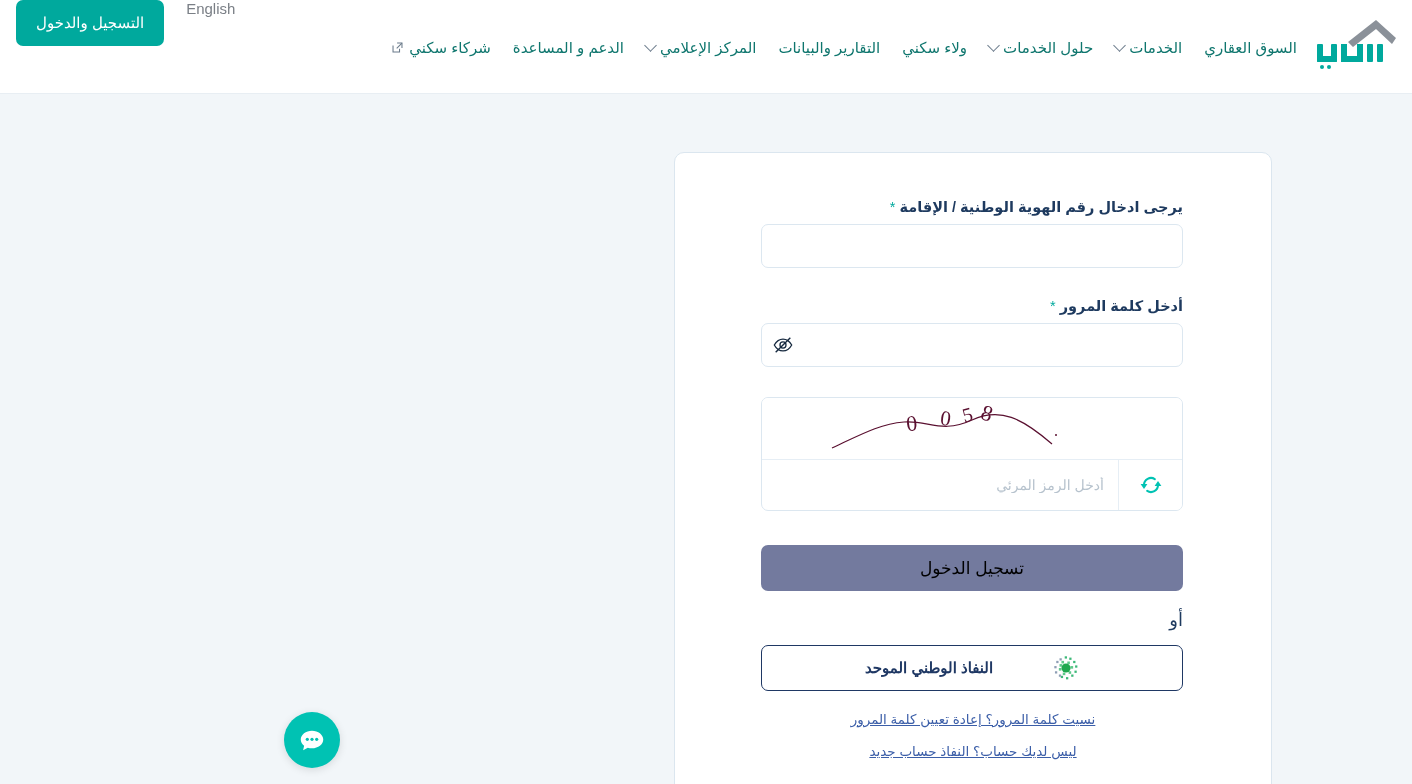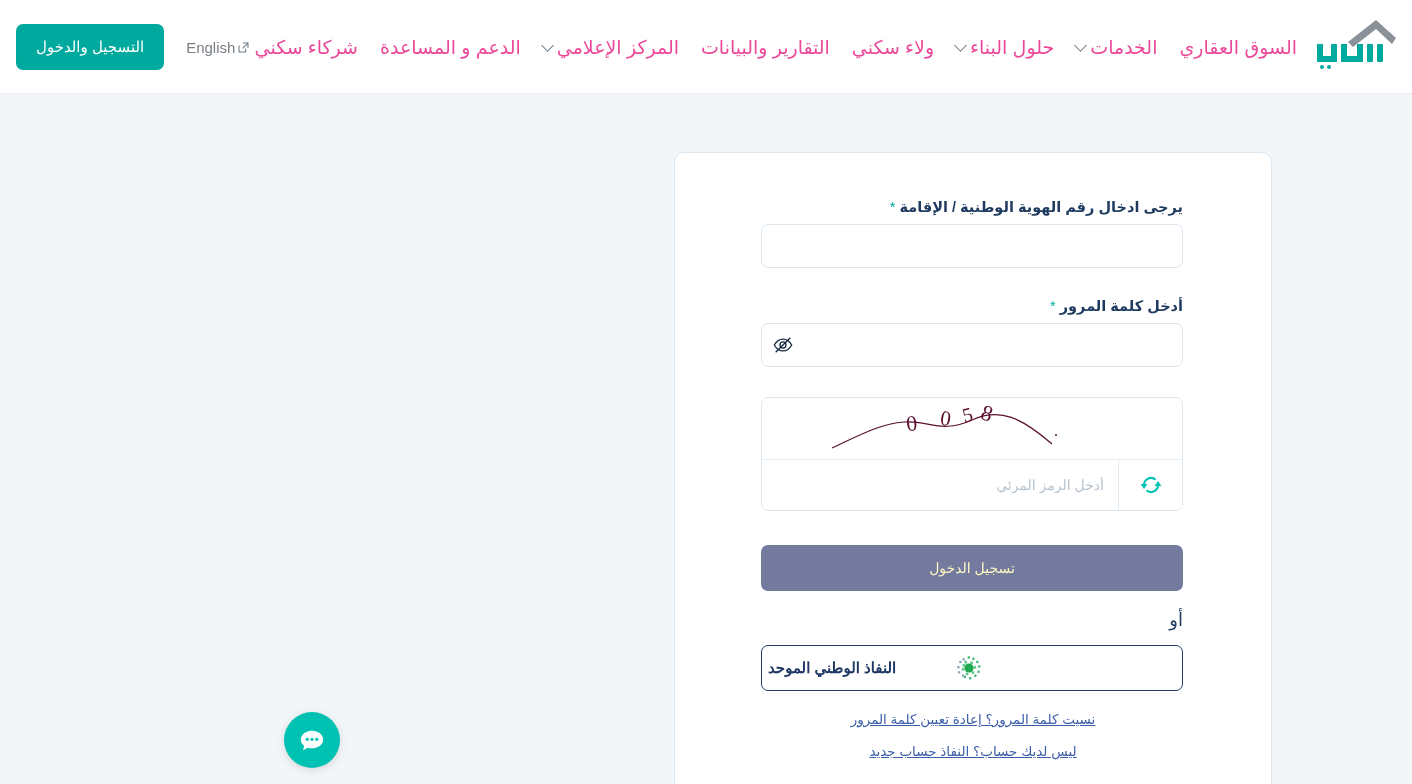--- a/index.html
+++ b/index.html
@@ -44,22 +44,22 @@
     align-items: center;
     gap: 0px;
   }
   .nav-item {
     display: flex;
     flex-direction: row;
     align-items: center;
     gap: 5px;
     padding: 0 11px;
     height: 94px;
-    color: #ec4899;
-    font-size: 19px;
+    color: #0f766e;
+    font-size: 15px;
     white-space: nowrap;
     cursor: pointer;
   }
   .nav-item .label { line-height: 1; }
   .chev {
     width: 9px; height: 9px;
     border-left: 1.4px solid #6b7b8b;
     border-bottom: 1.4px solid #6b7b8b;
     transform: rotate(-45deg);
     margin-top: -4px;
@@ -67,21 +67,21 @@
   }
   .ext-icon { width: 13px; height: 13px; flex: 0 0 auto; }
 
   .header-left {
     position: absolute;
     left: 16px;
     top: 0;
     height: 94px;
     display: flex;
     flex-direction: row-reverse;
-    align-items: center;
+    align-items: flex-start;
     gap: 0px;
   }
   .lang-btn {
     color: #7a7f86;
     font-size: 15px;
     padding: 0 22px;
     cursor: pointer;
     font-family: "Liberation Sans", sans-serif;
   }
   .login-btn {
@@ -199,42 +199,43 @@
     align-items: center;
     justify-content: center;
     cursor: pointer;
   }
 
   
   .submit-btn {
     width: 422px;
     height: 46px;
     background: #737a9e;
-    color: #fef9c3;
+    color: #000000;
     border: none;
     border-radius: 7px;
-    font-size: 14px;
+    font-size: 17px;
     cursor: not-allowed;
     font-family: "Liberation Sans", sans-serif;
     margin-top: 34px;
   }
   .or-text {
     color: #1e3a5f;
     font-size: 18px;
     margin: 18px 0 14px 0;
   }
   .nafath-btn {
     width: 422px;
     height: 46px;
     background: #ffffff;
     border: 1.5px solid #1f3864;
     border-radius: 7px;
     display: flex;
     flex-direction: row-reverse;
     align-items: center;
+    justify-content: center;
     gap: 60px;
     cursor: pointer;
     font-family: "Liberation Sans", sans-serif;
   }
   .nafath-label {
     color: #1f3864;
     font-size: 15px;
     font-weight: bold;
   }
 
@@ -293,21 +294,21 @@
       <span class="label">السوق العقاري</span>
     </div>
 
 
     <div class="nav-item">
       <span class="label">الخدمات</span>
       <span class="chev"></span>
     </div>
 
     <div class="nav-item">
-      <span class="label">حلول البناء</span>
+      <span class="label">حلول الخدمات</span>
       <span class="chev"></span>
     </div>
 
     <div class="nav-item">
       <span class="label">ولاء سكني</span>
     </div>
 
     <div class="nav-item">
       <span class="label">التقارير والبيانات</span>
     </div>

